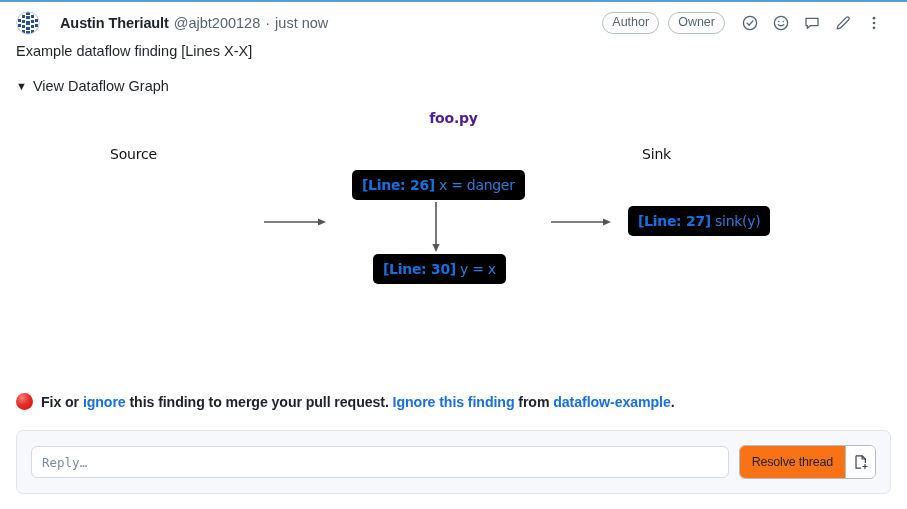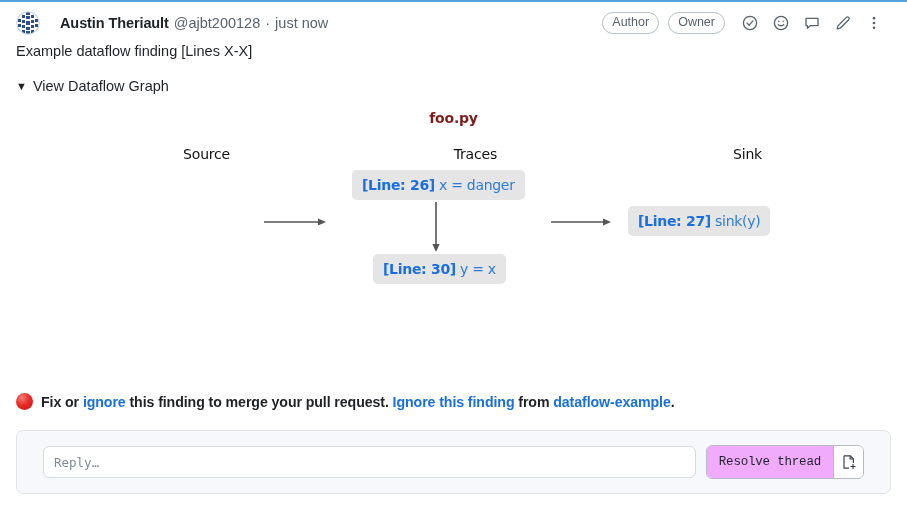--- a/index.html
+++ b/index.html
@@ -129,34 +129,34 @@
     margin-top: 6px;
   }
   .graph-title {
     position: absolute;
     left: 0; right: 0;
     top: 8px;
     text-align: center;
     font-family: "DejaVu Sans", sans-serif;
     font-weight: bold;
     font-size: 14px;
-    color: #7f1d1d;
+    color: #4c1d95;
     letter-spacing: -0.2px;
   }
   .col-label {
     position: absolute;
     font-family: "DejaVu Sans", sans-serif;
     font-size: 14px;
     color: #111111;
-    text-align: right;
+    text-align: left;
     letter-spacing: -0.2px;
   }
   .node {
     position: absolute;
-    background: #e5e5e5;
+    background: #000000;
     border-radius: 5px;
     font-family: "DejaVu Sans", sans-serif;
     font-size: 14px;
     color: #2f7bd8;
     padding: 7px 10px;
     white-space: nowrap;
     letter-spacing: -0.3px;
     box-sizing: border-box;
     cursor: default;
   }
@@ -206,21 +206,21 @@
     left: 16px;
     top: 428px;
     width: 875px;
     height: 64px;
     box-sizing: border-box;
     background: #f7f8fb;
     border: 1px solid #e2e4e9;
     border-radius: 7px;
     display: flex;
     align-items: center;
-    padding: 0 26px;
+    padding: 0 14px;
     gap: 10px;
   }
   .reply-input {
     flex: 1 1 auto;
     height: 32px;
     box-sizing: border-box;
     background: #ffffff;
     border: 1px solid #d5d9e0;
     border-radius: 6px;
     padding: 0 10px;
@@ -233,24 +233,24 @@
   .btn-group {
     display: flex;
     align-items: stretch;
     border: 1px solid #b6bcc4;
     border-radius: 6px;
     overflow: hidden;
     background: #ffffff;
     height: 32px;
   }
   .btn-resolve {
-    font-family: Liberation Mono, monospace;
+    font-family: Liberation Sans, sans-serif;
     font-size: 12.5px;
     color: #1f2328;
-    background: #f0abfc;
+    background: #f97316;
     border: none;
     padding: 0 12px;
     cursor: pointer;
     letter-spacing: -0.2px;
   }
   .btn-icon {
     border: none;
     border-left: 1px solid #b6bcc4;
     background: #ffffff;
     width: 30px;
@@ -354,21 +354,20 @@
   <div class="details-toggle">
     <span class="tri">▼</span>
     <span>View Dataflow Graph</span>
   </div>
 
   <div class="graph">
 
     <div class="graph-title">foo.py</div>
 
     <div class="col-label" style="left:110px; top:44px; width:120px;">Source</div>
-    <div class="col-label" style="left:377px; top:44px; width:120px;">Traces</div>
     <div class="col-label" style="left:642px; top:44px; width:120px;">Sink</div>
 
 
     <div class="node" style="left:352px; top:68px;">
       <b>[Line: 26]</b><span> </span><span>x = danger</span>
     </div>
 
     <div class="node" style="left:373px; top:152px;">
       <b>[Line: 30]</b><span> </span><span>y = x</span>
     </div>

